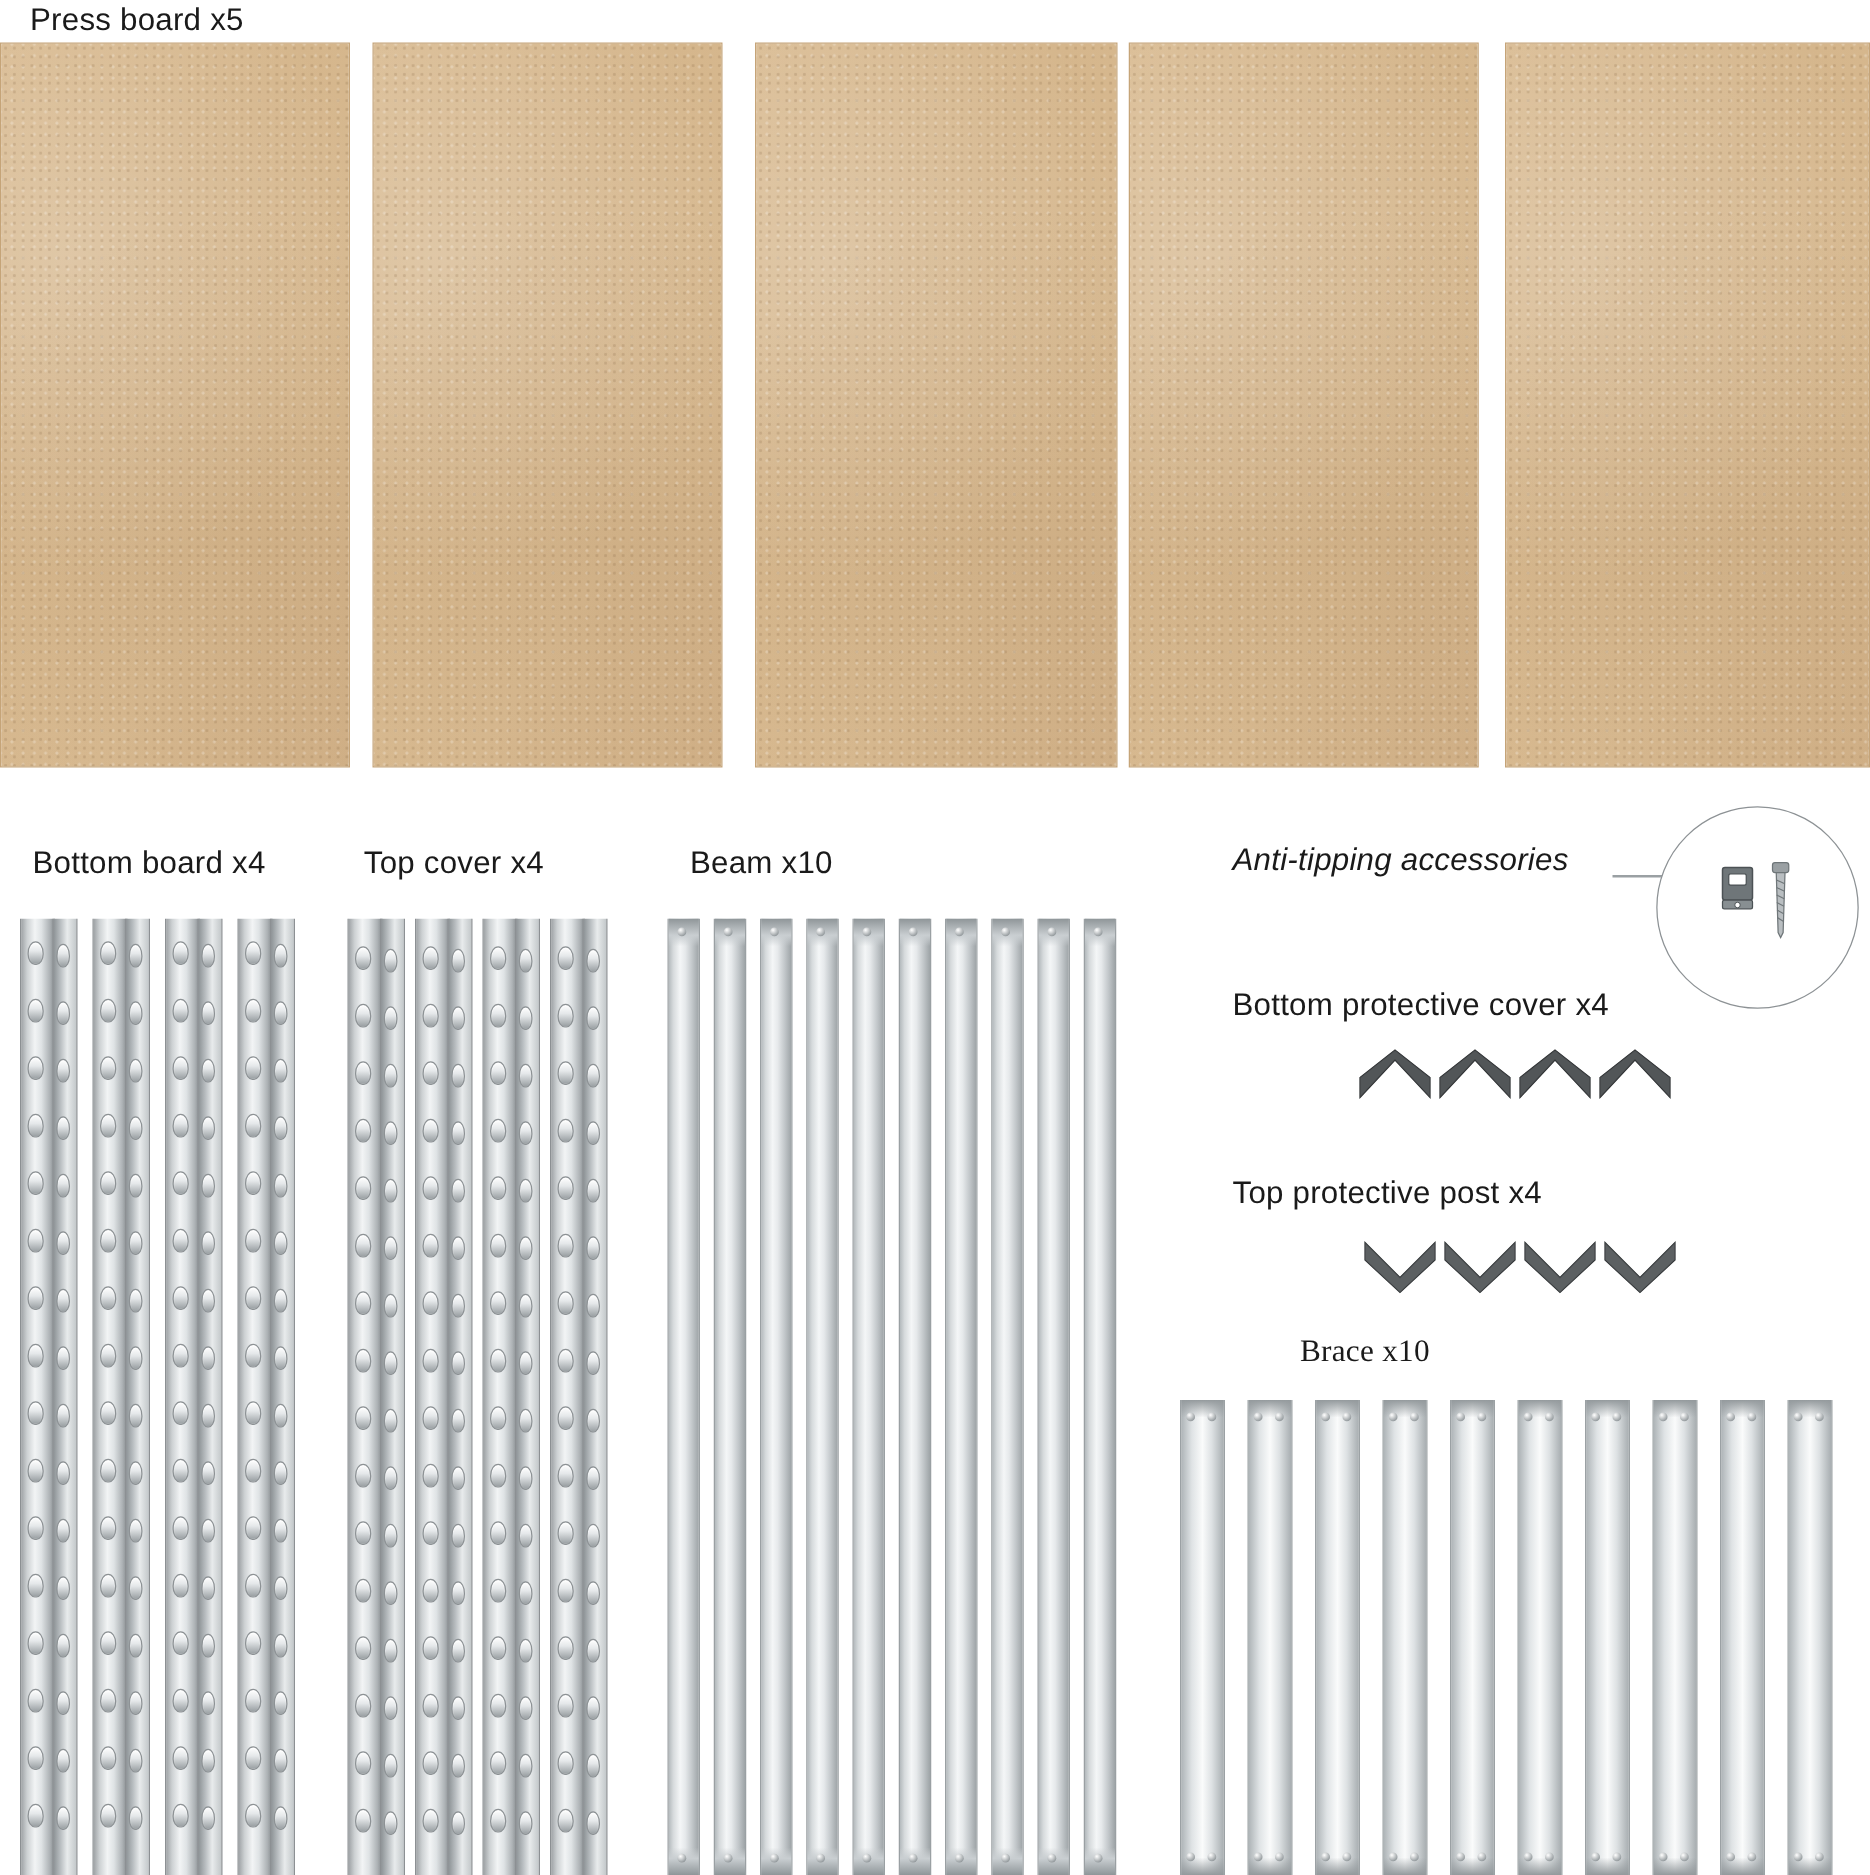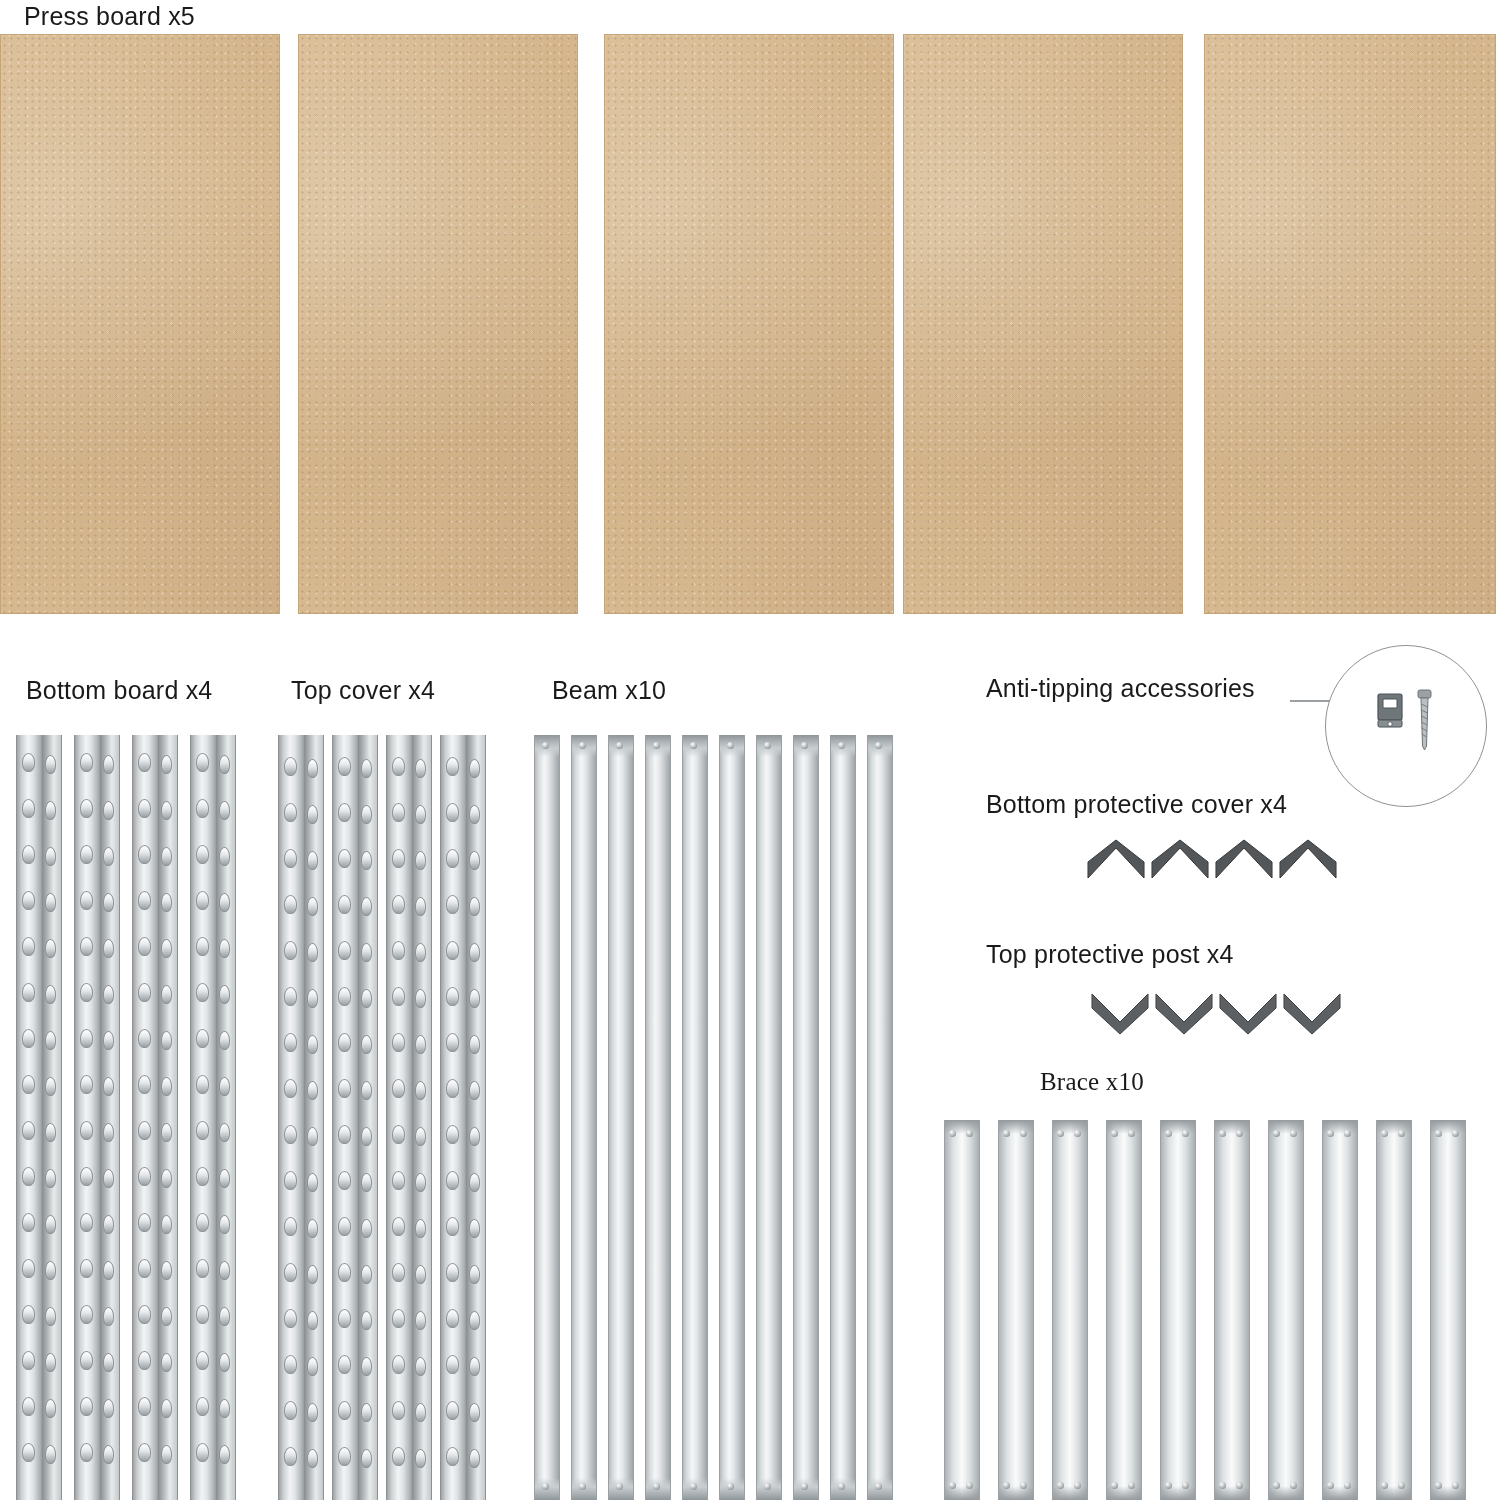--- a/index.html
+++ b/index.html
@@ -182,21 +182,21 @@
   <div class="board b1"></div>
   <div class="board b2"></div>
   <div class="board b3"></div>
   <div class="board b4"></div>
   <div class="board b5"></div>
 </div>
 
 <div class="label" style="left:26px; top:676px;">Bottom board x4</div>
 <div class="label" style="left:291px; top:676px;">Top cover x4</div>
 <div class="label" style="left:552px; top:676px;">Beam x10</div>
-<div class="label" style="left:986px; top:674px;">Anti-tipping accessories</div>
+<div class="label" style="left:986px; top:674px;font-style:italic;">Anti-tipping accessories</div>
 <div class="label" style="left:986px; top:790px;">Bottom protective cover x4</div>
 <div class="label" style="left:986px; top:940px;">Top protective post x4</div>
 <div class="label" style="left:1040px; top:1068px;font-family:Liberation Serif, serif;">Brace x10</div>
 
 <div id="bottom-post-group" style="position:absolute; left:16px; top:735px; width:230px; height:765px;">
     <div class="post" style="left: 0px; top: 0px; width: 44px; height: 765px;">
       <div class="face" style="left: 0px; width: 26px;"></div>
       <div class="face narrow" style="left: 26px; width: 18px;"></div>
       <div class="holes">
         <div class="hole" style="left: 6px; top: 18px;"></div>

